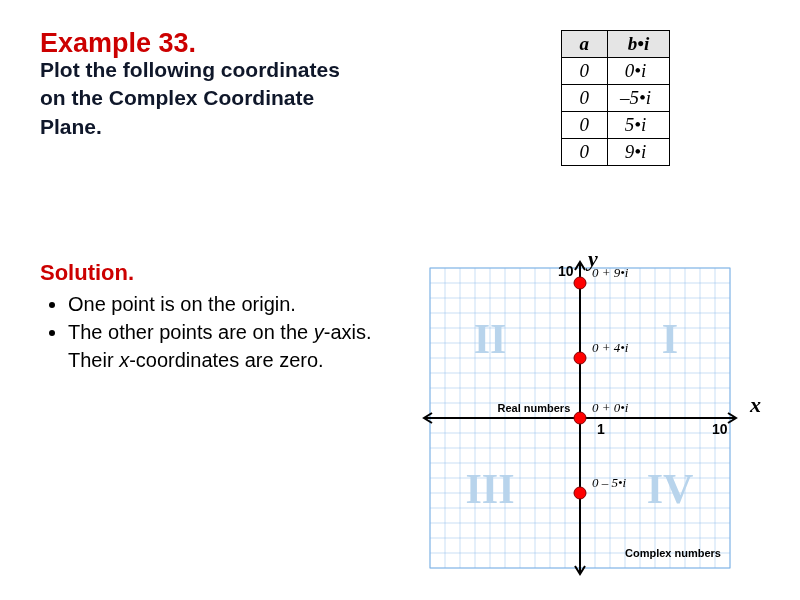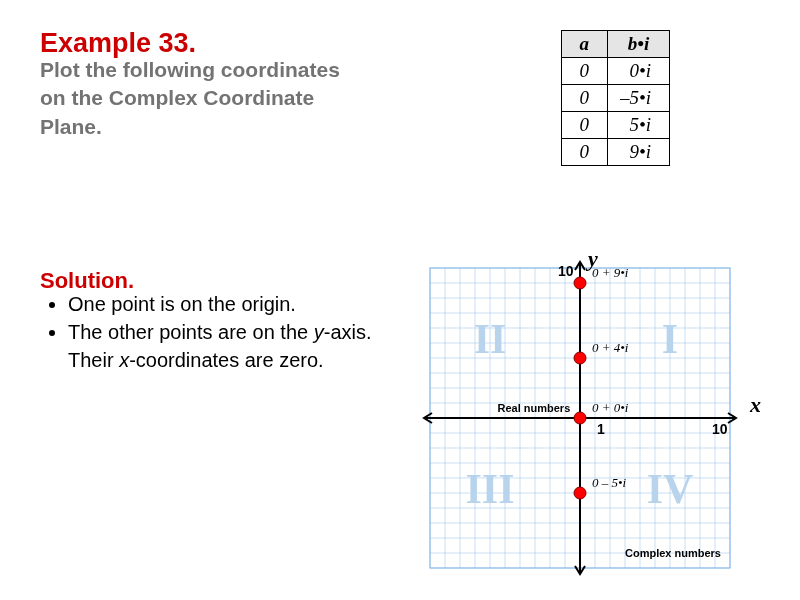--- a/index.html
+++ b/index.html
@@ -17,21 +17,21 @@
     left: 40px;
     color: #cc0000;
     font-weight: bold;
     font-size: 27px;
   }
   .prompt-text {
     position: absolute;
     top: 56px;
     left: 40px;
     width: 320px;
-    color: #737373;
+    color: #0f172a;
     font-weight: bold;
     font-size: 21px;
     line-height: 1.35;
   }
   .data-table {
     position: absolute;
     top: 30px;
     right: 130px;
     border-collapse: collapse;
     font-size: 19px;
@@ -40,29 +40,28 @@
   .data-table th, .data-table td {
     border: 1.5px solid #000;
     padding: 2px 18px;
     text-align: center;
     font-style: italic;
   }
   .data-table th {
     background: #e5e5e5;
     font-weight: bold;
   }
-  .data-table td.bi { text-align: right; padding-left: 12px; }
+  .data-table td.bi { text-align: center; padding-left: 12px; }
   .solution-title {
     position: absolute;
     top: 260px;
     left: 40px;
     color: #cc0000;
     font-weight: bold;
     font-size: 22px;
-    margin-top: 8px;
   }
   .solution-list {
     position: absolute;
     top: 290px;
     left: 50px;
     width: 340px;
     font-weight: normal;
     font-size: 20px;
     line-height: 1.4;
     list-style: disc;

